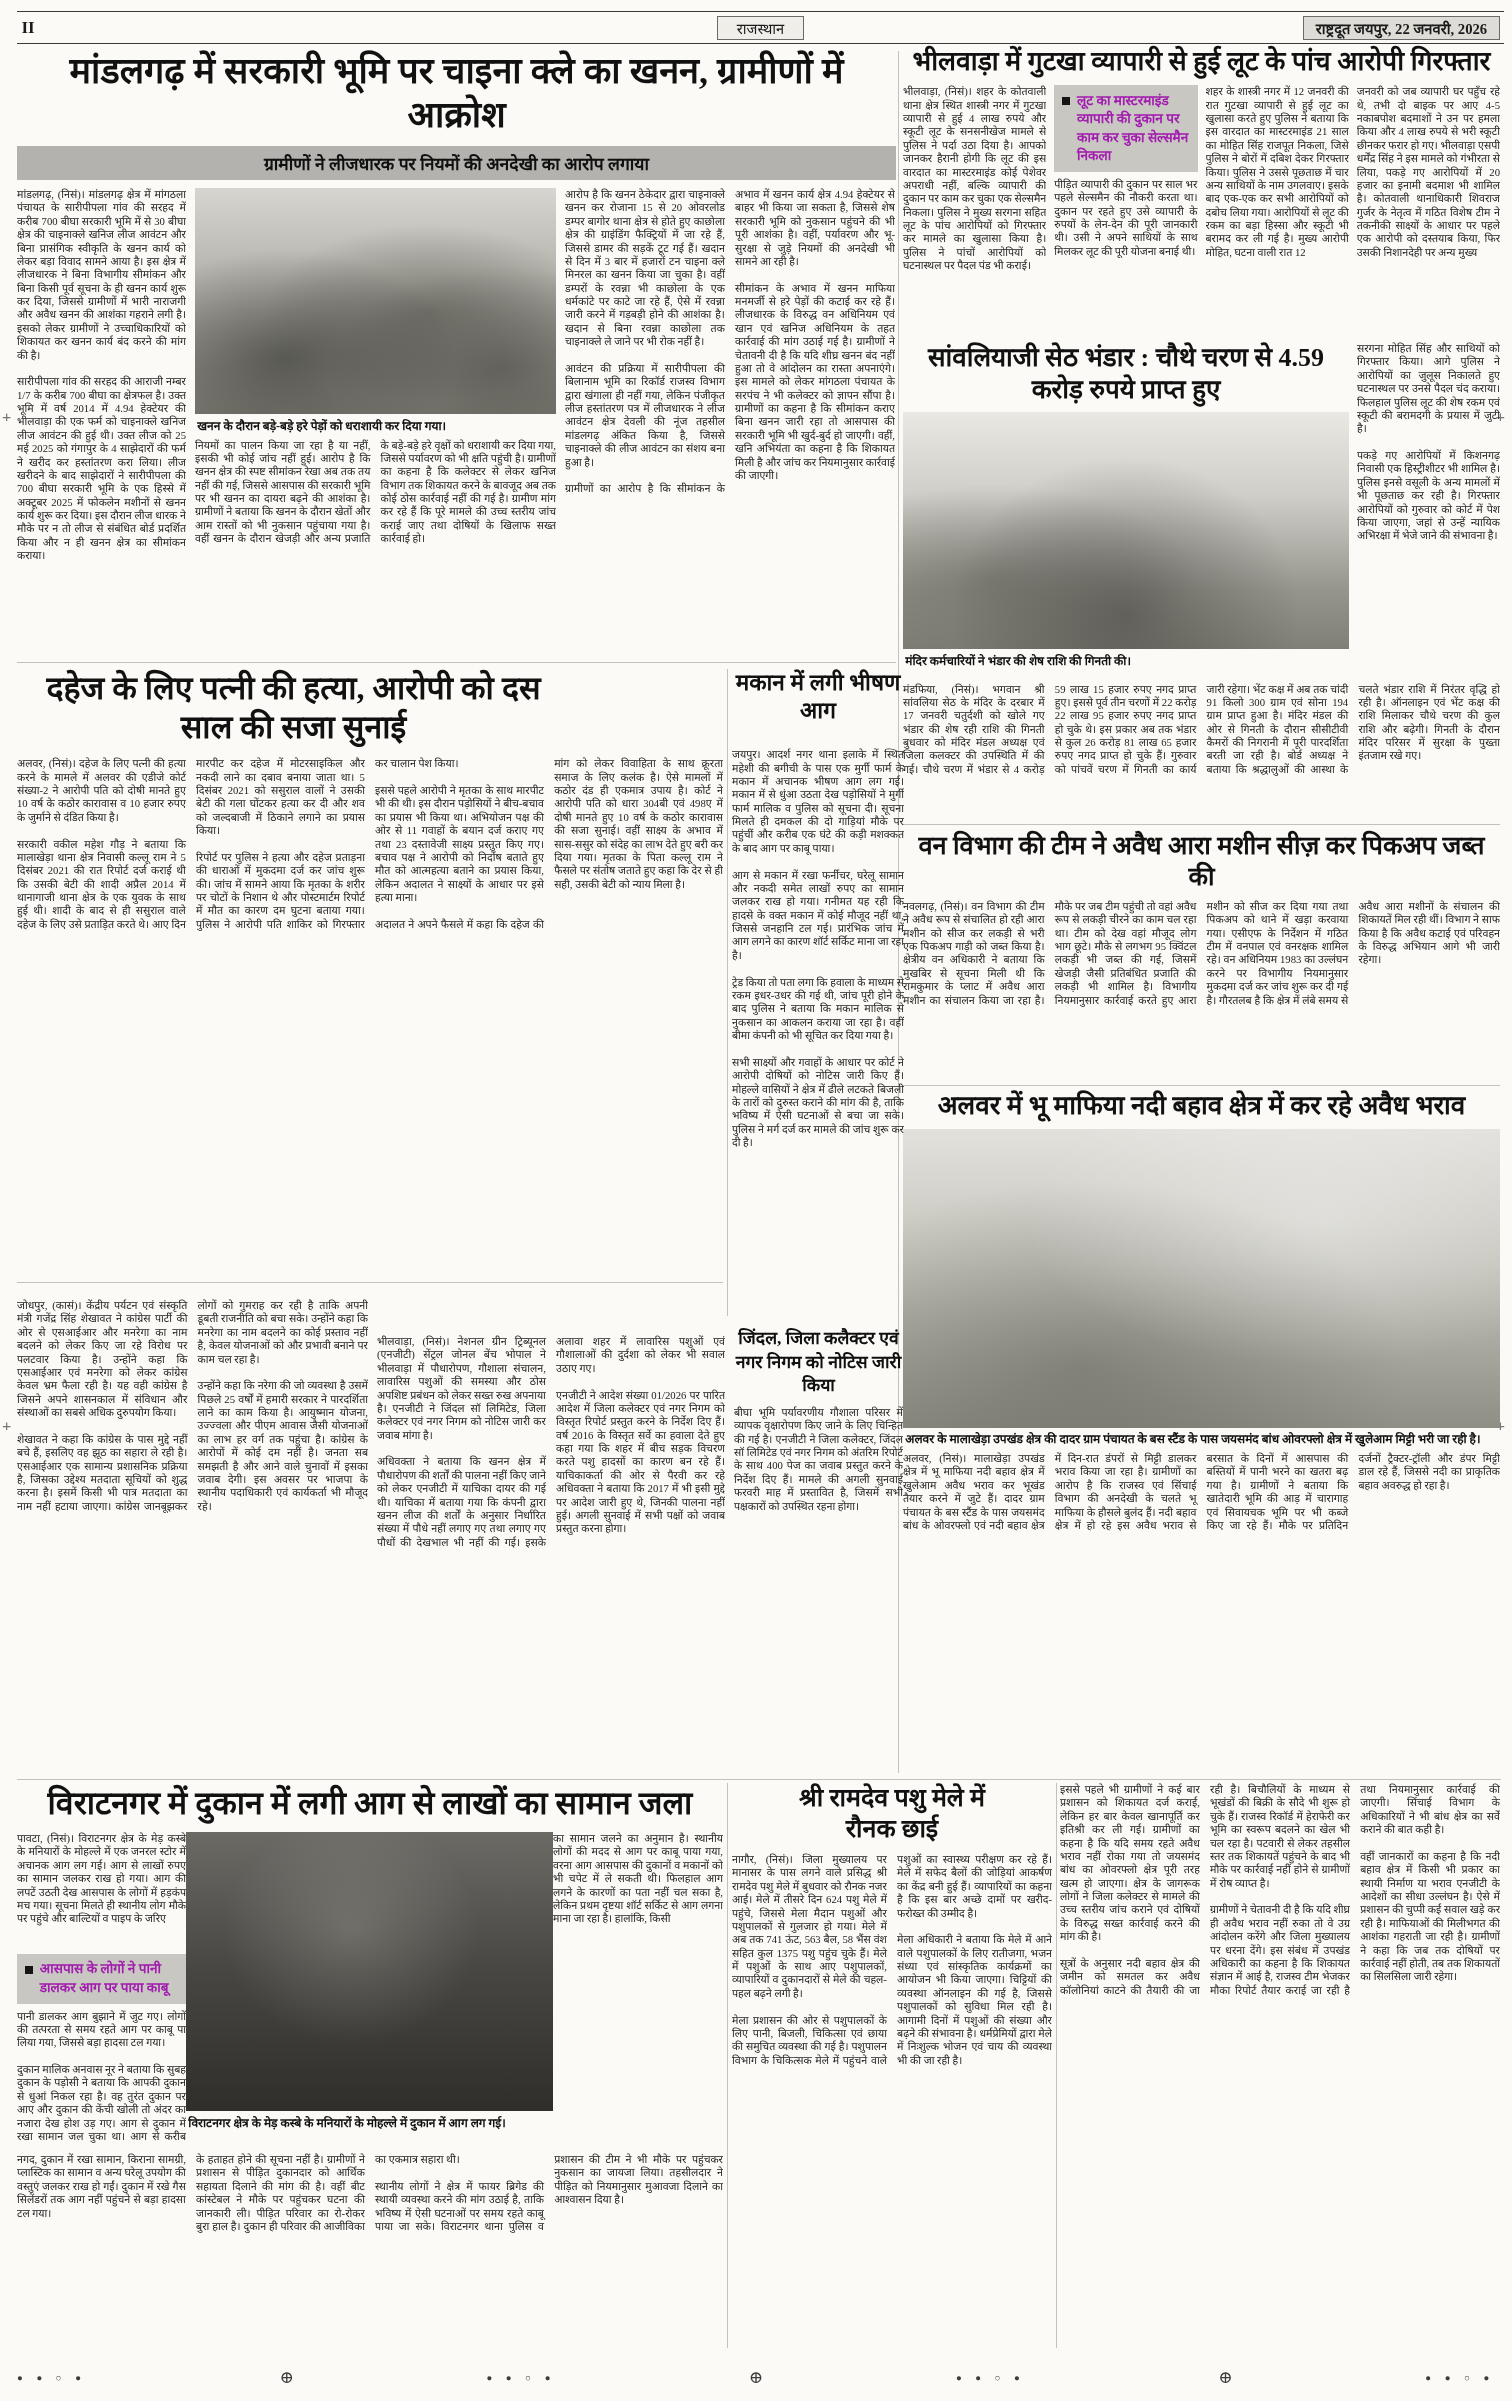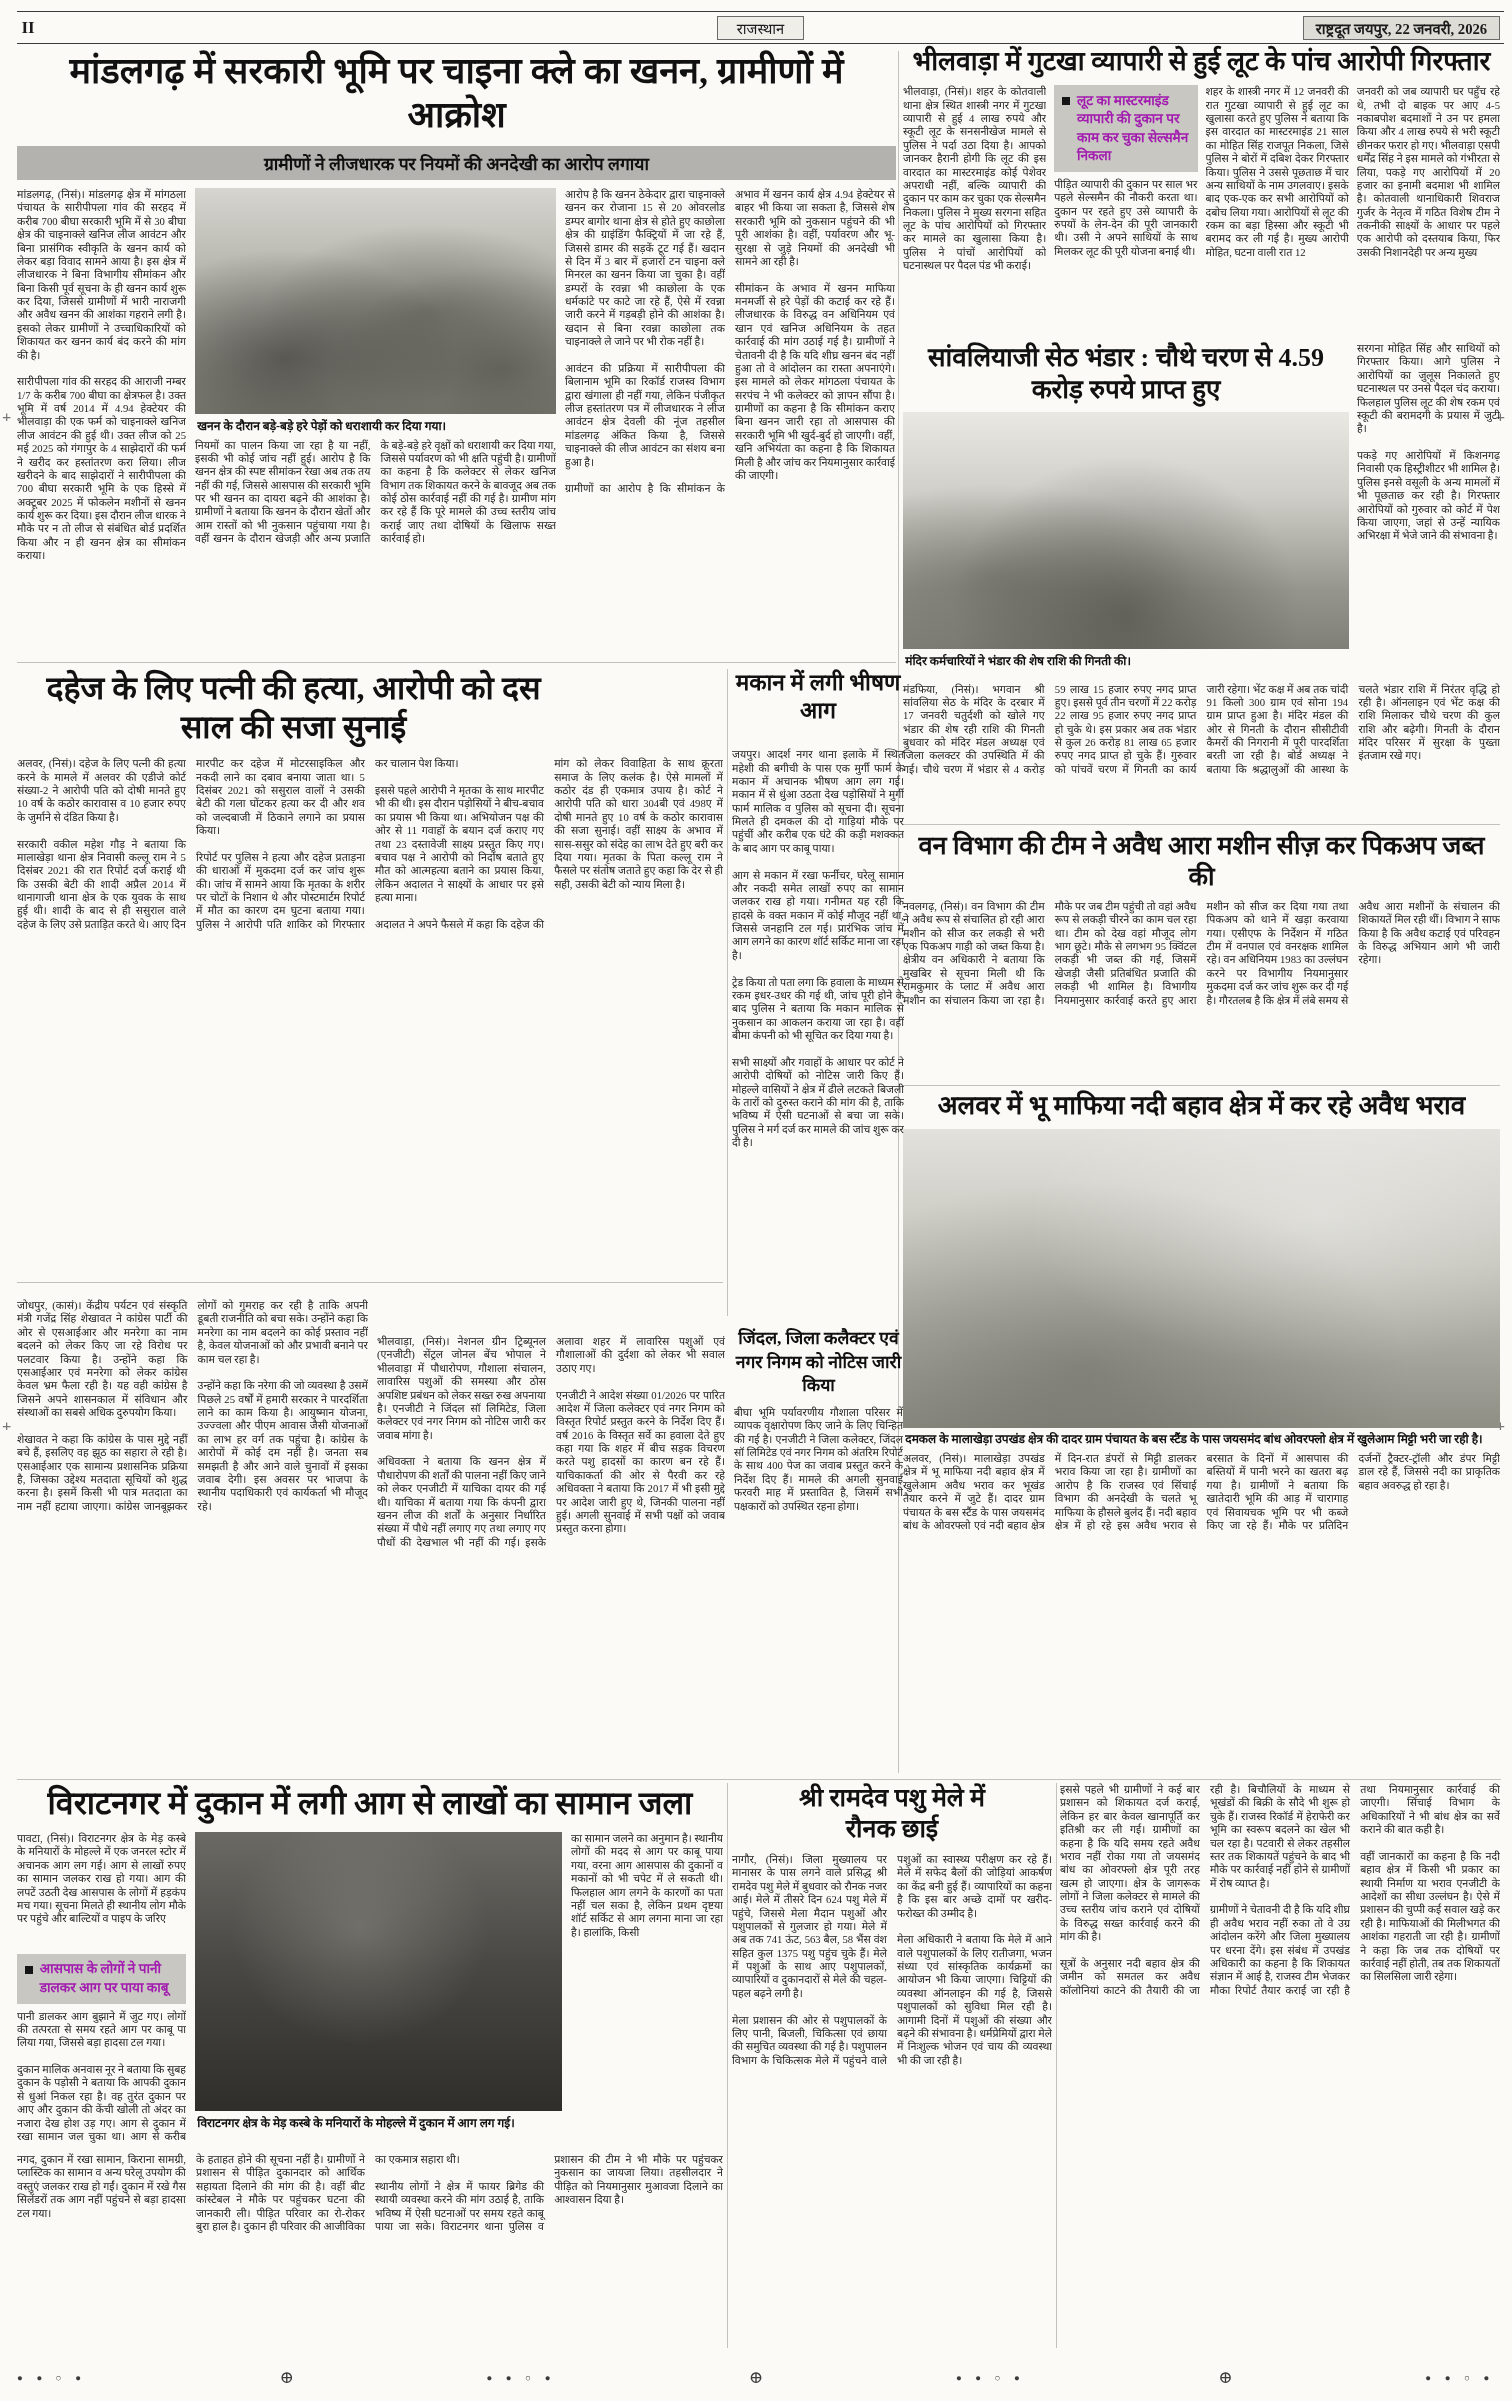--- a/index.html
+++ b/index.html
@@ -128,21 +128,21 @@
   </section>
 
   <section class="abs" style="left:903px;top:830px;width:597px;height:251px;">
     <h2 class="headline" style="font-size:25.4px;">वन विभाग की टीम ने अवैध आरा मशीन सीज़ कर पिकअप जब्त की</h2>
     <div class="body-text cols-4" style="height:172px;margin-top:8px;">नवलगढ़, (निसं)। वन विभाग की टीम ने अवैध रूप से संचालित हो रही आरा मशीन को सीज कर लकड़ी से भरी एक पिकअप गाड़ी को जब्त किया है। क्षेत्रीय वन अधिकारी ने बताया कि मुखबिर से सूचना मिली थी कि रामकुमार के प्लाट में अवैध आरा मशीन का संचालन किया जा रहा है। मौके पर जब टीम पहुंची तो वहां अवैध रूप से लकड़ी चीरने का काम चल रहा था। टीम को देख वहां मौजूद लोग भाग छूटे। मौके से लगभग 95 क्विंटल लकड़ी भी जब्त की गई, जिसमें खेजड़ी जैसी प्रतिबंधित प्रजाति की लकड़ी भी शामिल है। विभागीय नियमानुसार कार्रवाई करते हुए आरा मशीन को सीज कर दिया गया तथा पिकअप को थाने में खड़ा करवाया गया। एसीएफ के निर्देशन में गठित टीम में वनपाल एवं वनरक्षक शामिल रहे। वन अधिनियम 1983 का उल्लंघन करने पर विभागीय नियमानुसार मुकदमा दर्ज कर जांच शुरू कर दी गई है। गौरतलब है कि क्षेत्र में लंबे समय से अवैध आरा मशीनों के संचालन की शिकायतें मिल रही थीं। विभाग ने साफ किया है कि अवैध कटाई एवं परिवहन के विरुद्ध अभियान आगे भी जारी रहेगा।</div>
   </section>
 
   <section class="abs" style="left:903px;top:1090px;width:597px;height:684px;">
     <h2 class="headline" style="font-size:26px;">अलवर में भू माफिया नदी बहाव क्षेत्र में कर रहे अवैध भराव</h2>
     <div class="photo photo-field" style="height:299px;margin-top:6.8px;"></div>
-    <div class="caption">दमकल के मालाखेड़ा उपखंड क्षेत्र की दादर ग्राम पंचायत के बस स्टैंड के पास जयसमंद बांध ओवरफ्लो क्षेत्र में खुलेआम मिट्टी भरी जा रही है।</div>
+    <div class="caption">अलवर के मालाखेड़ा उपखंड क्षेत्र की दादर ग्राम पंचायत के बस स्टैंड के पास जयसमंद बांध ओवरफ्लो क्षेत्र में खुलेआम मिट्टी भरी जा रही है।</div>
     <div class="body-text cols-4" style="height:248px;margin-top:3.4px;">अलवर, (निसं)। मालाखेड़ा उपखंड क्षेत्र में भू माफिया नदी बहाव क्षेत्र में खुलेआम अवैध भराव कर भूखंड तैयार करने में जुटे हैं। दादर ग्राम पंचायत के बस स्टैंड के पास जयसमंद बांध के ओवरफ्लो एवं नदी बहाव क्षेत्र में दिन-रात डंपरों से मिट्टी डालकर भराव किया जा रहा है। ग्रामीणों का आरोप है कि राजस्व एवं सिंचाई विभाग की अनदेखी के चलते भू माफिया के हौसले बुलंद हैं। नदी बहाव क्षेत्र में हो रहे इस अवैध भराव से बरसात के दिनों में आसपास की बस्तियों में पानी भरने का खतरा बढ़ गया है। ग्रामीणों ने बताया कि खातेदारी भूमि की आड़ में चारागाह एवं सिवायचक भूमि पर भी कब्जे किए जा रहे हैं। मौके पर प्रतिदिन दर्जनों ट्रैक्टर-ट्रॉली और डंपर मिट्टी डाल रहे हैं, जिससे नदी का प्राकृतिक बहाव अवरुद्ध हो रहा है।</div>
   </section>
 
   <section class="abs" style="left:1060px;top:1783px;width:440px;height:565px;">
     <div class="body-text cols-3" style="height:100%;">इससे पहले भी ग्रामीणों ने कई बार प्रशासन को शिकायत दर्ज कराई, लेकिन हर बार केवल खानापूर्ति कर इतिश्री कर ली गई। ग्रामीणों का कहना है कि यदि समय रहते अवैध भराव नहीं रोका गया तो जयसमंद बांध का ओवरफ्लो क्षेत्र पूरी तरह खत्म हो जाएगा। क्षेत्र के जागरूक लोगों ने जिला कलेक्टर से मामले की उच्च स्तरीय जांच कराने एवं दोषियों के विरुद्ध सख्त कार्रवाई करने की मांग की है।
 
 सूत्रों के अनुसार नदी बहाव क्षेत्र की जमीन को समतल कर अवैध कॉलोनियां काटने की तैयारी की जा रही है। बिचौलियों के माध्यम से भूखंडों की बिक्री के सौदे भी शुरू हो चुके हैं। राजस्व रिकॉर्ड में हेराफेरी कर भूमि का स्वरूप बदलने का खेल भी चल रहा है। पटवारी से लेकर तहसील स्तर तक शिकायतें पहुंचने के बाद भी मौके पर कार्रवाई नहीं होने से ग्रामीणों में रोष व्याप्त है।
 
 ग्रामीणों ने चेतावनी दी है कि यदि शीघ्र ही अवैध भराव नहीं रुका तो वे उग्र आंदोलन करेंगे और जिला मुख्यालय पर धरना देंगे। इस संबंध में उपखंड अधिकारी का कहना है कि शिकायत संज्ञान में आई है, राजस्व टीम भेजकर मौका रिपोर्ट तैयार कराई जा रही है तथा नियमानुसार कार्रवाई की जाएगी। सिंचाई विभाग के अधिकारियों ने भी बांध क्षेत्र का सर्वे कराने की बात कही है।
 
@@ -192,21 +192,21 @@
       </div>
       <div style="flex:1;">
         <div class="kicker">जिंदल, जिला कलैक्टर एवं नगर निगम को नोटिस जारी किया</div>
         <div class="body-text" style="height:305px;margin-top:8px;">बीघा भूमि पर्यावरणीय गौशाला परिसर में व्यापक वृक्षारोपण किए जाने के लिए चिन्हित की गई है। एनजीटी ने जिला कलेक्टर, जिंदल सॉ लिमिटेड एवं नगर निगम को अंतरिम रिपोर्ट के साथ 400 पेज का जवाब प्रस्तुत करने के निर्देश दिए हैं। मामले की अगली सुनवाई फरवरी माह में प्रस्तावित है, जिसमें सभी पक्षकारों को उपस्थित रहना होगा।</div>
       </div>
     </div>
   </section>
 
   <section class="abs" style="left:17px;top:1784px;width:706px;height:567px;">
     <h2 class="headline" style="font-size:32px;">विराटनगर में दुकान में लगी आग से लाखों का सामान जला</h2>
-    <div style="display:flex;gap:9px;margin-top:9px;height:313px;">
+    <div style="display:flex;gap:0;margin-top:9px;height:313px;">
       <div style="width:169px;display:flex;flex-direction:column;gap:5.6px;">
         <div class="body-text" style="height:116px;">पावटा, (निसं)। विराटनगर क्षेत्र के मेड़ कस्बे के मनियारों के मोहल्ले में एक जनरल स्टोर में अचानक आग लग गई। आग से लाखों रुपए का सामान जलकर राख हो गया। आग की लपटें उठती देख आसपास के लोगों में हड़कंप मच गया। सूचना मिलते ही स्थानीय लोग मौके पर पहुंचे और बाल्टियों व पाइप के जरिए</div>
         <div class="highlight-box">
           <span class="square-bullet"></span>
           <span>आसपास के लोगों ने पानी डालकर आग पर पाया काबू</span>
         </div>
         <div class="body-text" style="flex:1;">पानी डालकर आग बुझाने में जुट गए। लोगों की तत्परता से समय रहते आग पर काबू पा लिया गया, जिससे बड़ा हादसा टल गया।
 
 दुकान मालिक अनवास नूर ने बताया कि सुबह दुकान के पड़ोसी ने बताया कि आपकी दुकान से धुआं निकल रहा है। वह तुरंत दुकान पर आए और दुकान की केंची खोली तो अंदर का नजारा देख होश उड़ गए। आग से दुकान में रखा सामान जल चुका था। आग से करीब 5.55 लाख रुपए</div>
       </div>

